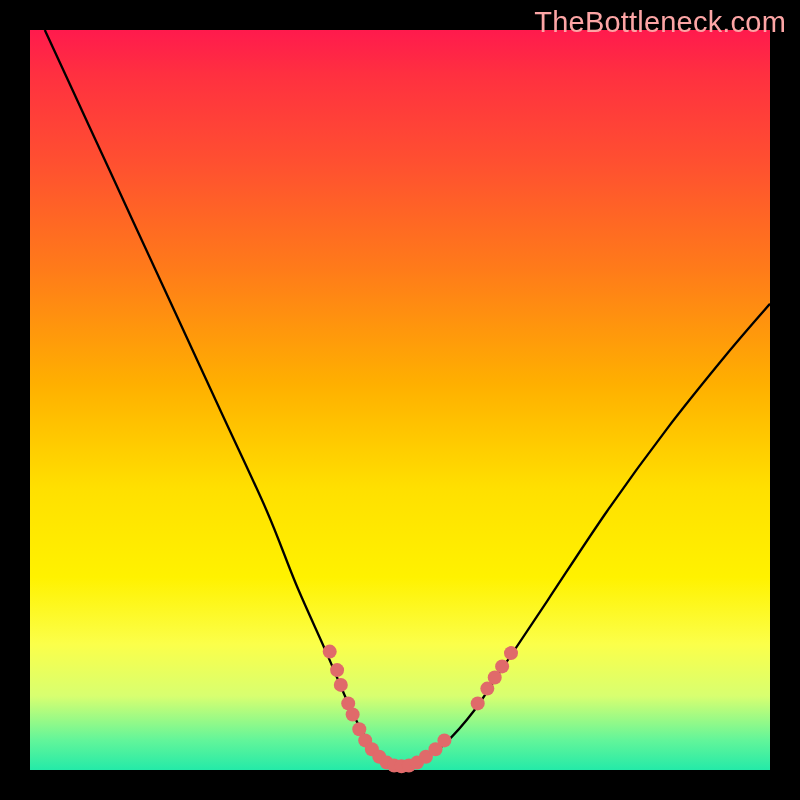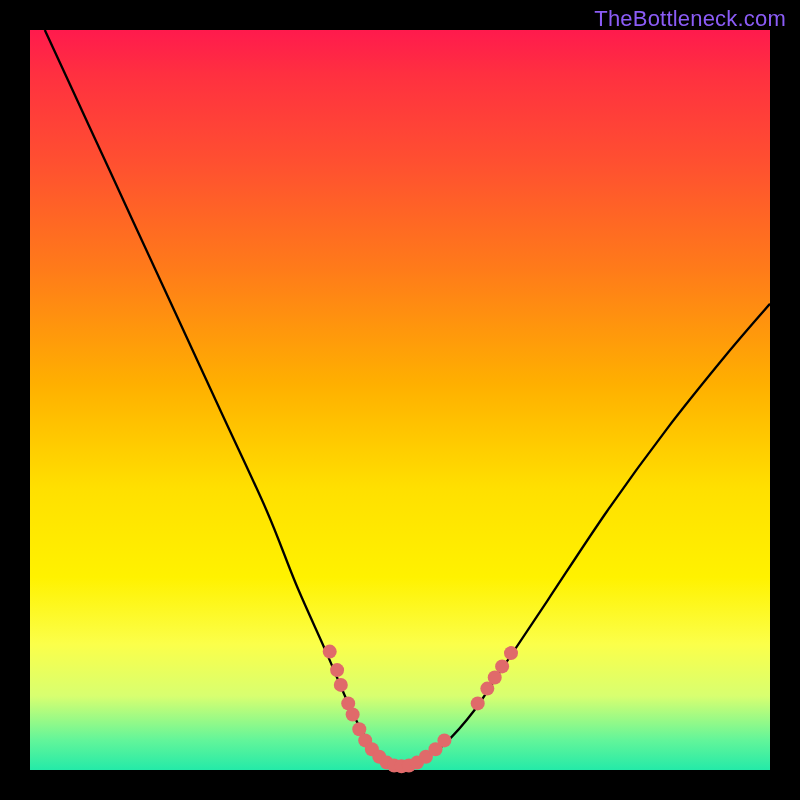--- a/index.html
+++ b/index.html
@@ -35,22 +35,22 @@
       #fbff4a 83%,
       #d8ff70 90%,
       #62f59a 96%,
       #24eaa8 100%
     );
   }
   .watermark {
     position: absolute;
     top: 6px;
     right: 14px;
-    color: #8b5cf6;
-    font-size: 22px;
+    color: #fca5a5;
+    font-size: 29px;
     font-weight: 500;
     letter-spacing: 0.2px;
   }
   svg.curve {
     position: absolute;
     left: 0;
     top: 0;
     width: 740px;
     height: 740px;
     overflow: visible;

